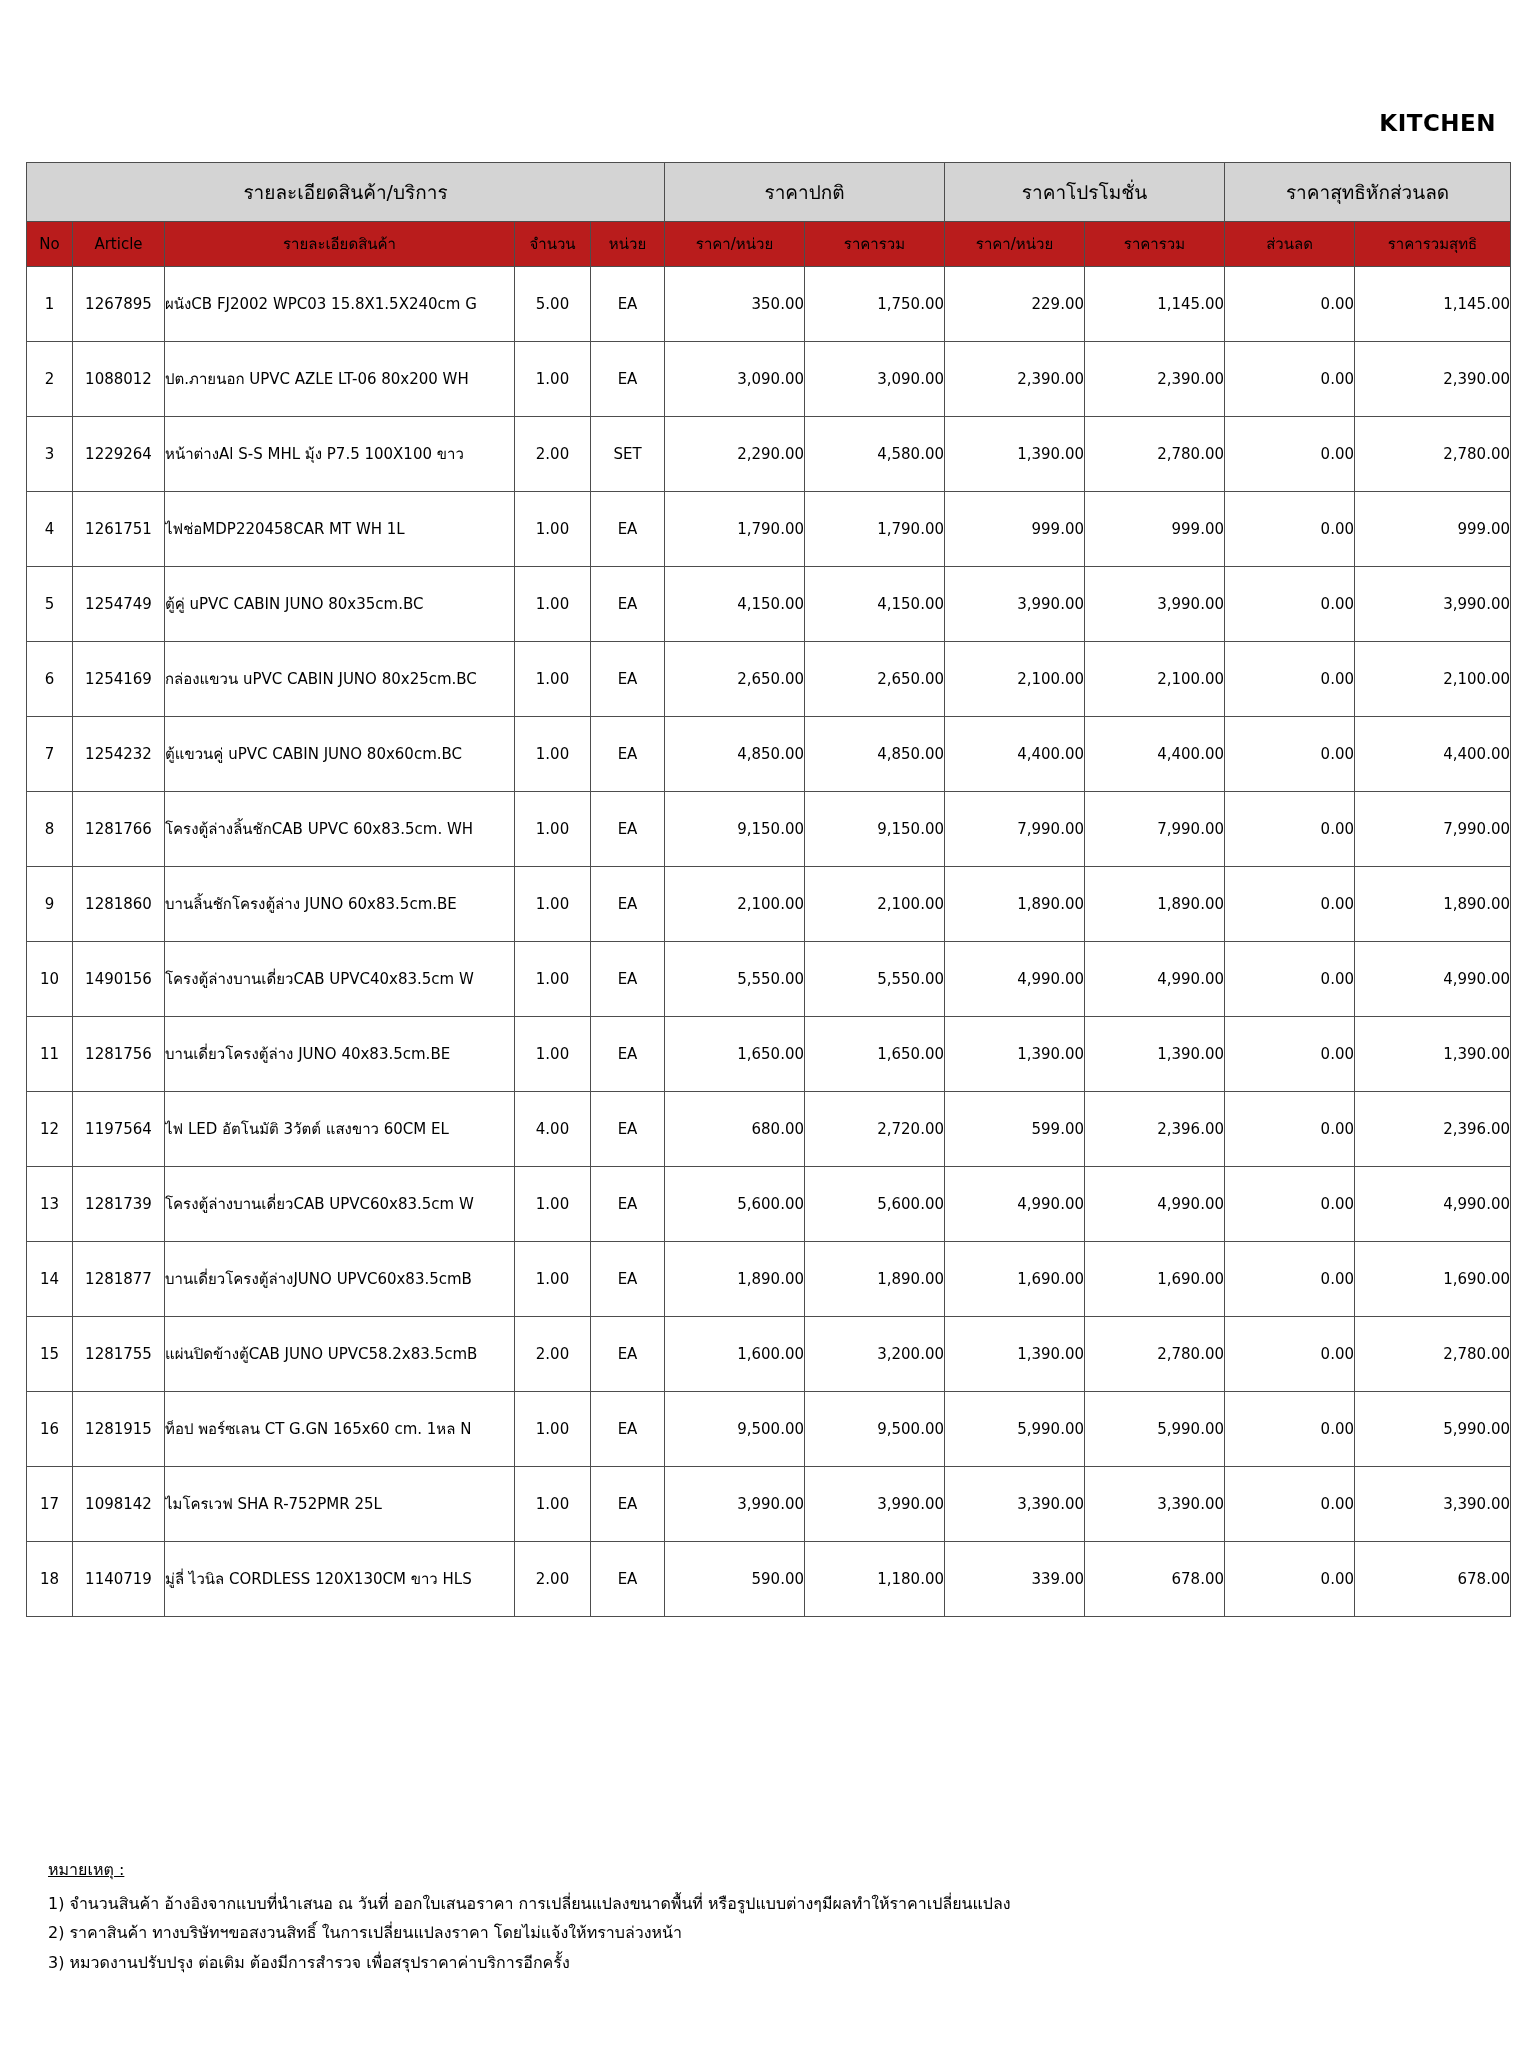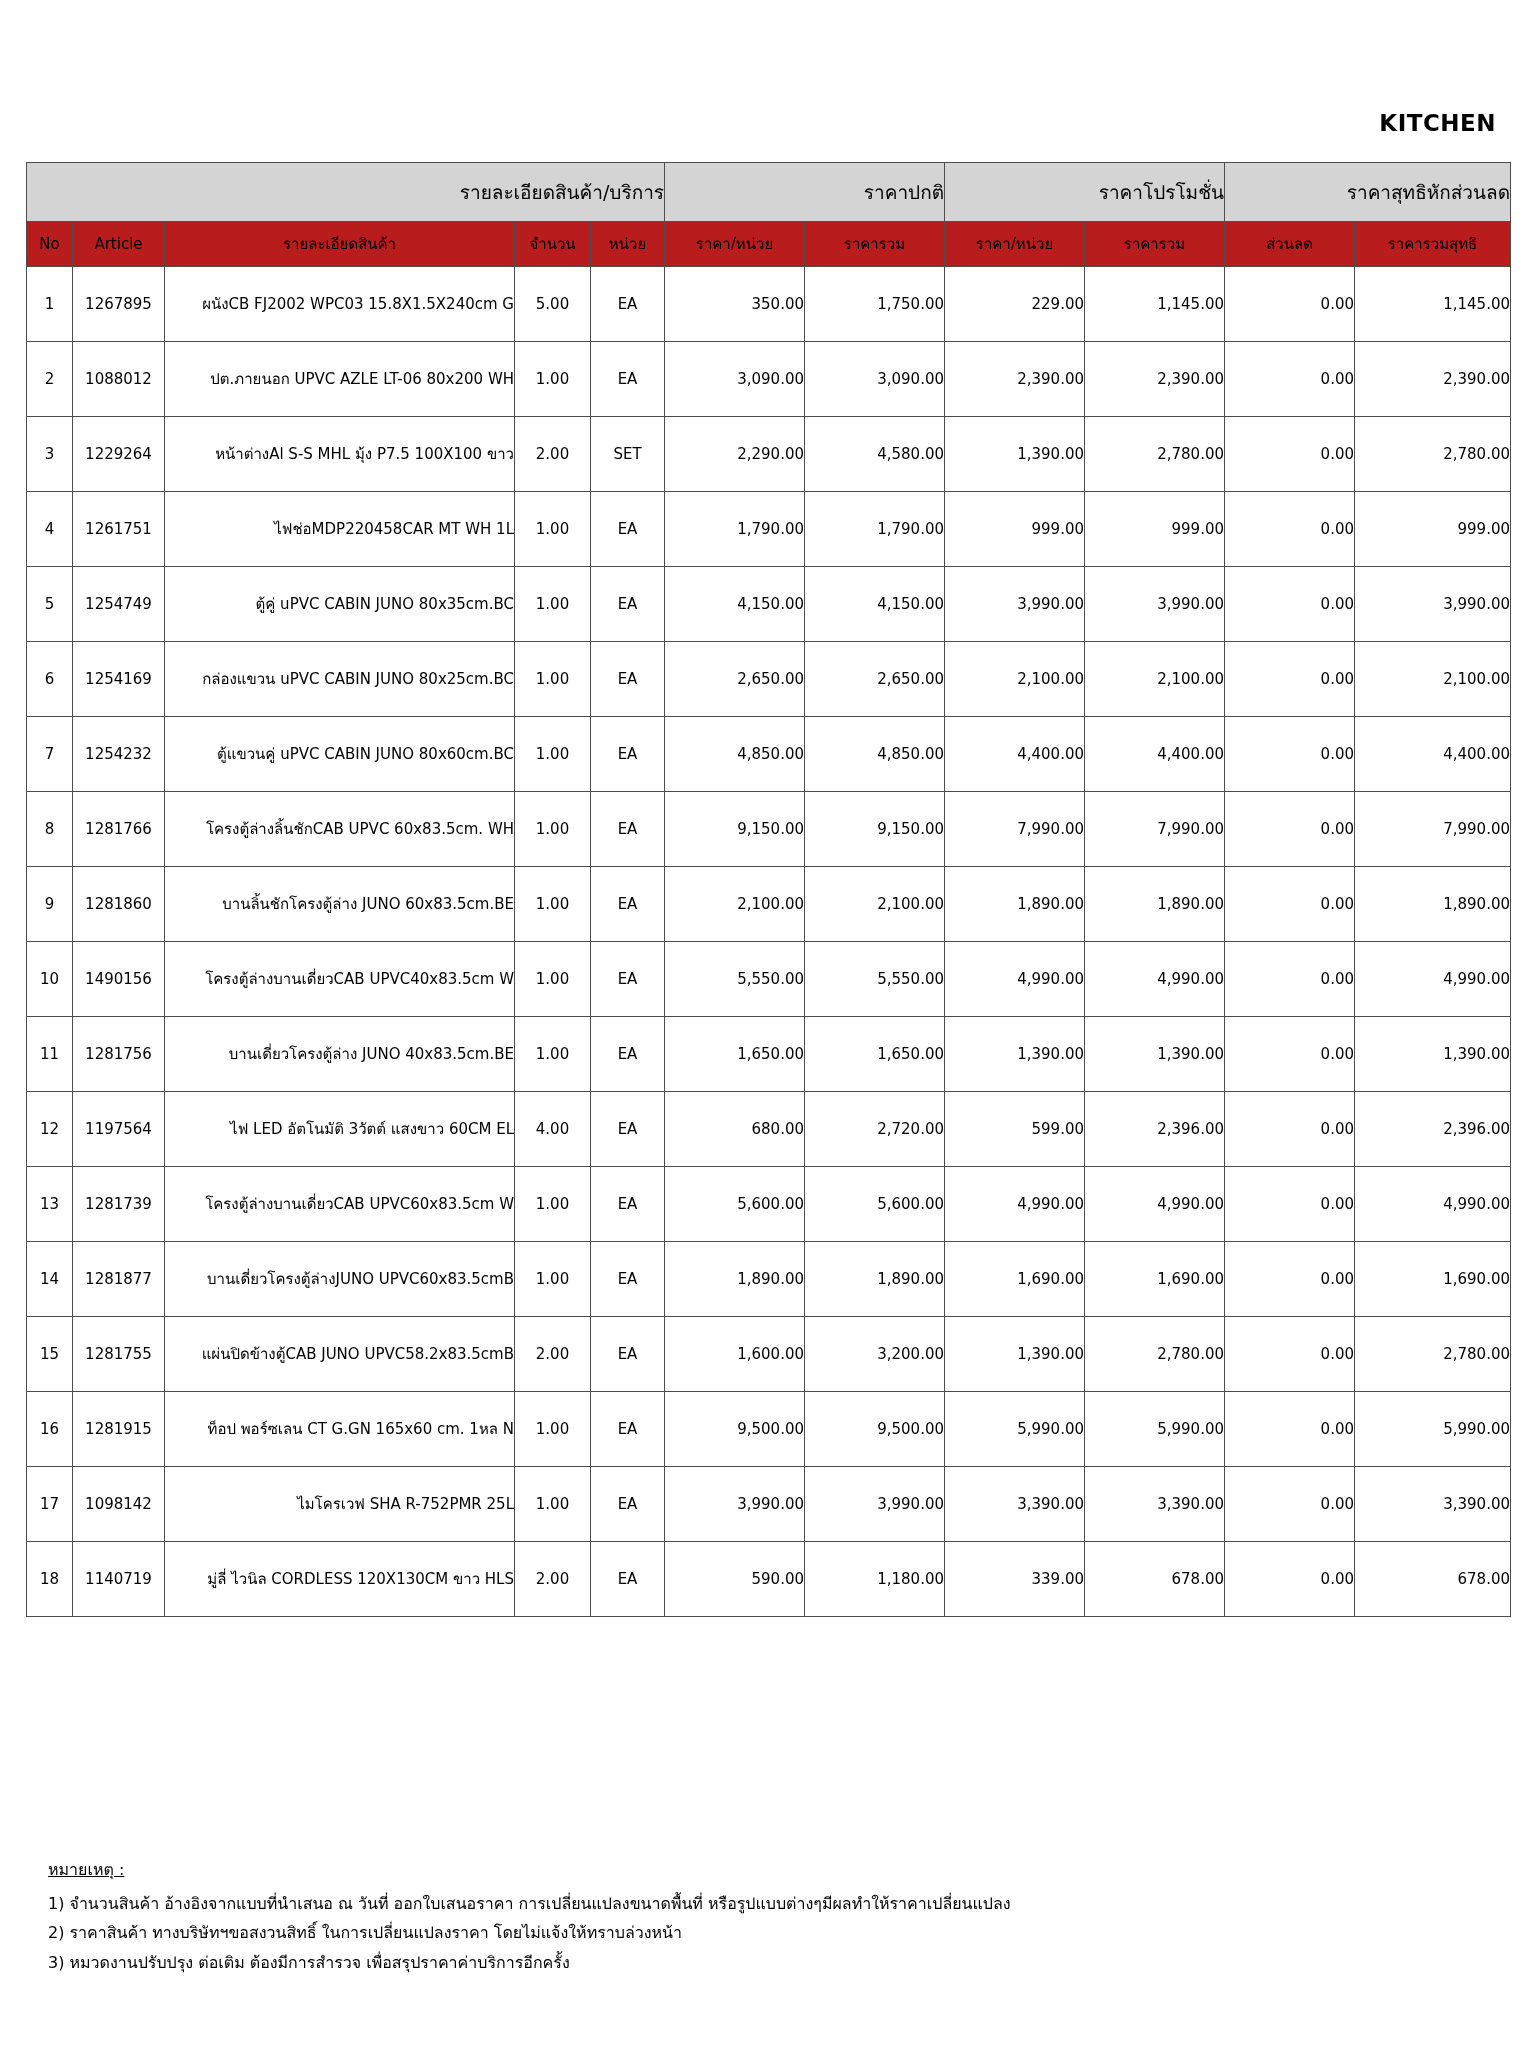--- a/index.html
+++ b/index.html
@@ -40,40 +40,40 @@
   }
   table.quote th, table.quote td {
     border: 1px solid #4d4d4d;
     padding: 0;
   }
   thead tr.group-head th {
     background: #d4d4d4;
     font-weight: normal;
     font-size: 19px;
     height: 58px;
-    text-align: right;
+    text-align: center;
     vertical-align: middle;
   }
   thead tr.col-head th {
     background: #b91c1c;
     font-weight: normal;
     font-size: 15px;
     height: 44px;
     text-align: center;
     vertical-align: middle;
   }
   tbody td {
     height: 74px;
     vertical-align: middle;
     font-size: 15px;
   }
   td.c { text-align: center; }
   td.r { text-align: right; padding-right: 12px; }
   td.desc {
-    text-align: right;
+    text-align: left;
     padding-left: 8px;
     white-space: nowrap;
     overflow: hidden;
   }
   .notes {
     position: absolute;
     left: 48px;
     top: 1855px;
     width: 1420px;
     font-size: 16px;

